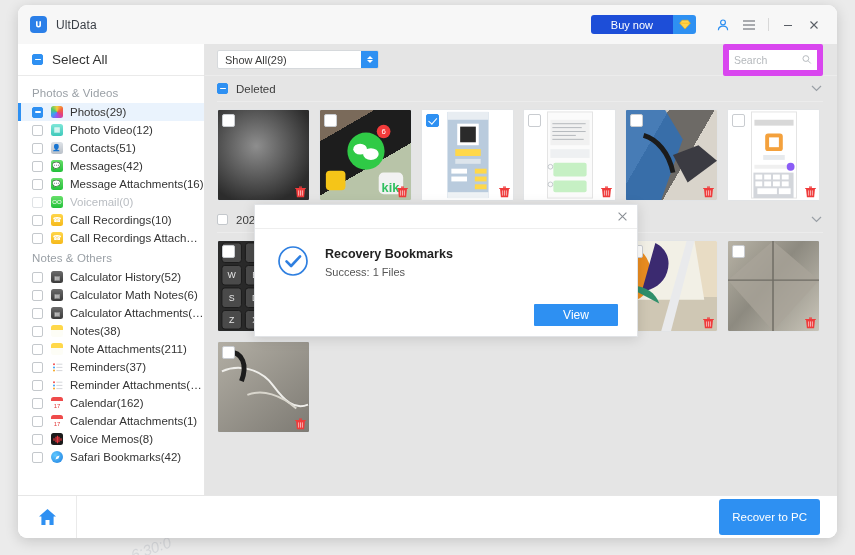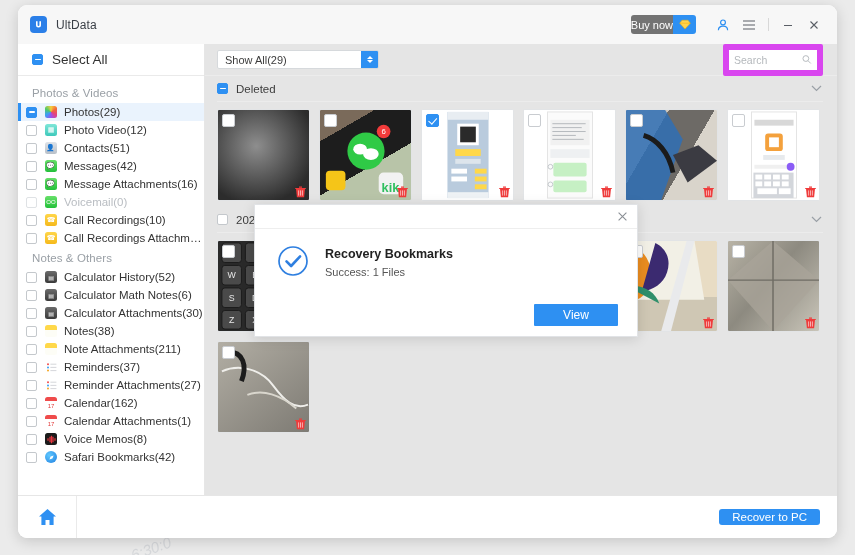--- a/index.html
+++ b/index.html
@@ -57,22 +57,22 @@
   .tb-right {
     position: absolute; right: 10px; top: 0; height: 39px;
     display: flex; align-items: center; gap: 0;
   }
   .buy-now {
     display: flex; align-items: center; height: 19px;
     border-radius: 3px; overflow: hidden; cursor: pointer;
     margin-right: 14px;
   }
   .buy-now-label {
-    background: #737373; color: #fff; font-size: 11px;
-    padding: 0 0; height: 19px; display: flex; align-items: center;
+    background: #1d4ed8; color: #fff; font-size: 11px;
+    padding: 0 20px; height: 19px; display: flex; align-items: center;
     font-weight: 500;
   }
   .buy-now-gem {
     background: #2e90f2; width: 23px; height: 19px;
     display: flex; align-items: center; justify-content: center;
   }
   .tb-icon {
     width: 26px; height: 39px; display: flex; align-items: center; justify-content: center;
     cursor: pointer;
   }
@@ -96,21 +96,21 @@
     font-size: 13px; color: #333; cursor: pointer;
   }
   .select-all .lbl { margin-left: 9px; font-size: 13.5px; }
   .side-scroll { flex: 1 1 auto; overflow: hidden; padding-top: 6px; }
 
   .group-title {
     font-size: 11.5px; color: #9aa0a6; padding: 5px 0 4px 14px; letter-spacing: .1px;
   }
   .side-item {
     height: 18px; display: flex; align-items: center;
-    padding-left: 8px; cursor: pointer; position: relative;
+    padding-left: 14px; cursor: pointer; position: relative;
   }
   .side-item.active { background: #eaf3fd; }
   .side-item.active::before {
     content: ""; position: absolute; left: 0; top: 0; bottom: 0;
     width: 2.5px; background: #2e90f2;
   }
   .side-item .ico {
     width: 12px; height: 12px; margin-left: 8px; border-radius: 2.5px;
     flex: 0 0 12px; display: flex; align-items: center; justify-content: center;
     font-size: 7px; color: #fff; overflow: hidden;
@@ -209,21 +209,21 @@
     height: 43px; flex: 0 0 43px; border-top: 1px solid #e6e6e6;
     display: flex; align-items: center; background: #fff;
   }
   .home-cell {
     width: 59px; height: 100%; border-right: 1px solid #eaeaea;
     display: flex; align-items: center; justify-content: center; cursor: pointer;
   }
   .recover-btn {
     margin-left: auto; margin-right: 17px;
     background: #2e90f2; color: #fff; border: none; border-radius: 3px;
-    height: 16px; padding: 0 13px; font-size: 11.5px; cursor: pointer;
+    height: 36px; padding: 0 13px; font-size: 11.5px; cursor: pointer;
     font-family: "Liberation Sans", sans-serif;
   }
 
   
   .modal {
     position: absolute; left: 236px; top: 199px;
     width: 384px; height: 133px;
     background: #fff; border: 1px solid #e1e3e6;
     box-shadow: 0 2px 12px rgba(0,0,0,0.13);
     z-index: 20; display: flex; flex-direction: column;

